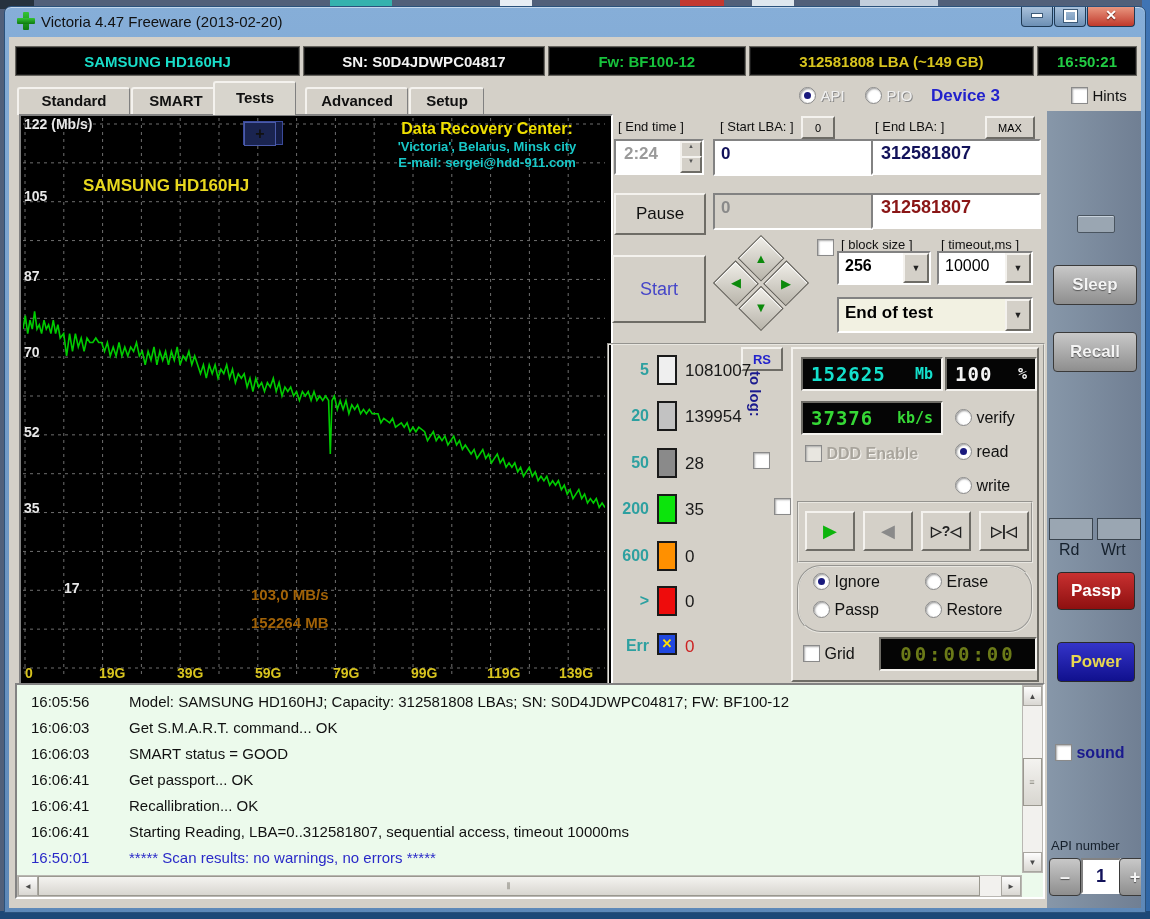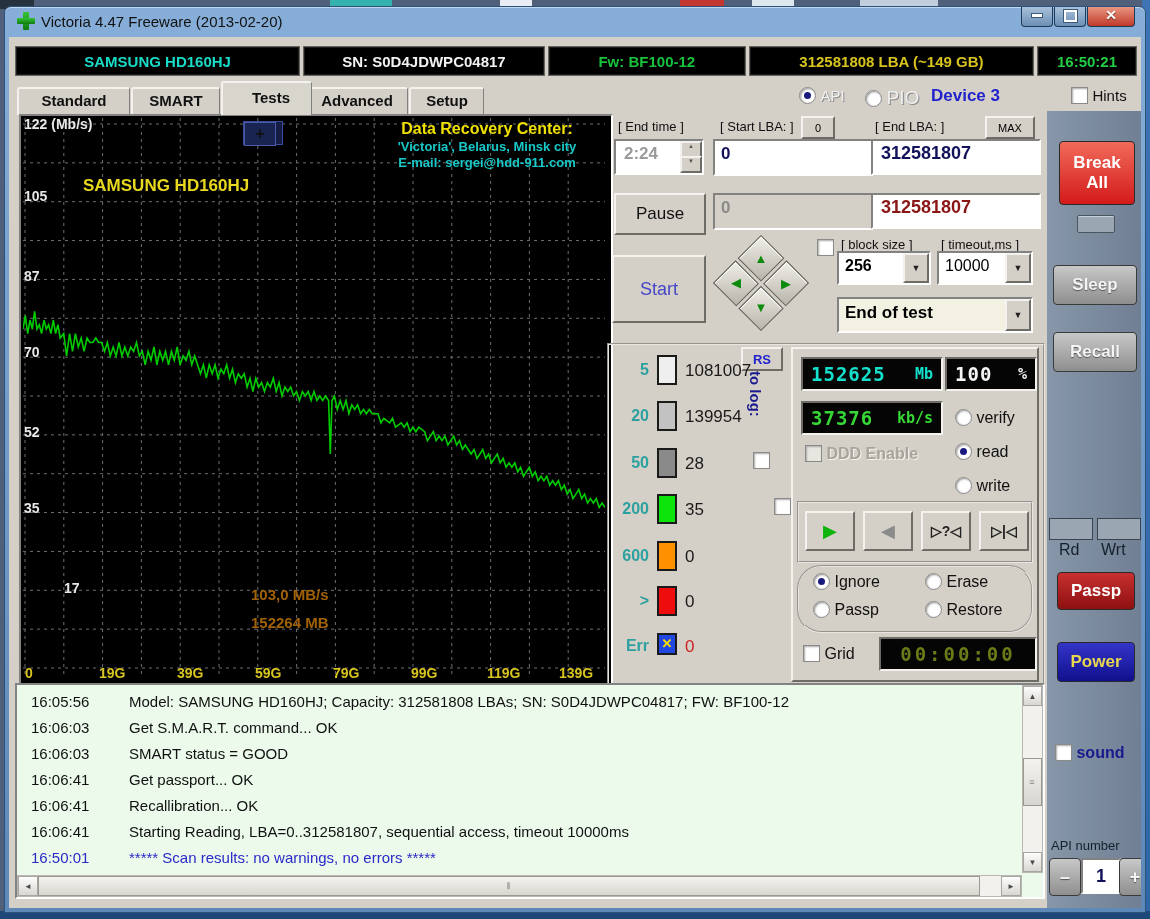--- a/index.html
+++ b/index.html
@@ -138,26 +138,26 @@
         <div class="infocell" style="flex:2.6;color:#19dcc8;">SAMSUNG HD160HJ</div>
         <div class="infocell" style="flex:2.2;color:#f2f2f2;">SN: S0D4JDWPC04817</div>
         <div class="infocell" style="flex:1.8;color:#17c23c;">Fw: BF100-12</div>
         <div class="infocell" style="flex:2.6;color:#d8c41e;">312581808 LBA (~149 GB)</div>
         <div class="infocell" style="flex:0.9;color:#22cc44;">16:50:21</div>
       </div>
 
       
       <div class="tab" style="left:8px;top:50px;width:110px;">Standard</div>
       <div class="tab" style="left:122px;top:50px;width:86px;">SMART</div>
-      <div class="tab active" style="left:212px;top:44px;width:80px;line-height:30px;padding-left:8px;">Tests</div>
+      <div class="tab active" style="left:204px;top:44px;width:80px;line-height:30px;">Tests</div>
       <div class="tab" style="left:296px;top:50px;width:100px;">Advanced</div>
       <div class="tab" style="left:400px;top:50px;width:72px;">Setup</div>
 
       <span class="abs" style="left:790px;top:50px;"><span class="radio on"></span> <span style="font-size:15px;color:#efefef;text-shadow:1px 1px 0 #8a8a8a;">API</span></span>
-      <span class="abs" style="left:856px;top:50px;"><span class="radio"></span> <span style="font-size:19px;color:#efefef;text-shadow:1px 1px 0 #8a8a8a;">PIO</span></span>
+      <span class="abs" style="left:856px;top:50px;"><span class="radio"></span> <span style="font-size:15px;color:#efefef;text-shadow:1px 1px 0 #8a8a8a;">PIO</span></span>
       <span class="abs" style="left:922px;top:49px;font-size:17px;font-weight:bold;color:#2222cc;">Device 3</span>
       <span class="abs" style="left:1062px;top:50px;white-space:nowrap;"><span class="checkbox"></span> <span style="font-size:15px;color:#111;">Hints</span></span>
 
       
       <div class="graph">
         <svg id="graph-svg" width="582" height="560" style="position:absolute;left:2px;top:2px;">
             <line x1="0" x2="582" y1="6" y2="6" stroke="#6f6f6f" stroke-width="1" stroke-dasharray="3,4"></line>
             <line x1="0" x2="582" y1="44.857142857142854" y2="44.857142857142854" stroke="#6f6f6f" stroke-width="1" stroke-dasharray="3,4"></line>
             <line x1="0" x2="582" y1="83.71428571428571" y2="83.71428571428571" stroke="#6f6f6f" stroke-width="1" stroke-dasharray="3,4"></line>
             <line x1="0" x2="582" y1="122.57142857142857" y2="122.57142857142857" stroke="#6f6f6f" stroke-width="1" stroke-dasharray="3,4"></line>
@@ -348,24 +348,20 @@
 
           <span class="abs" style="left:10px;top:296px;white-space:nowrap;"><span class="checkbox"></span> <span class="rlabel">Grid</span></span>
           <div class="lcd" style="left:86px;top:288px;width:138px;height:30px;color:#6b7a18;justify-content:center;">
             <span class="big" style="letter-spacing:3px;">00:00:00</span>
           </div>
         </div>
       </div>
 
       
       <div class="strip">
-        <div class="bigbtn" style="left:12px;top:30px;width:74px;height:62px;background:linear-gradient(#f06a5a,#d41a1a);color:#fff;font-size:17px;line-height:1.15;flex-direction:column;">
-          <span>Break</span>
-          <span>All</span>
-        </div>
         <div class="abs" style="left:30px;top:104px;width:36px;height:16px;background:#9aa6b2;border:1px solid #4a5560;border-radius:2px;box-shadow:inset 0 1px 0 #c8d2dc;"></div>
         <div class="graybtn" style="left:6px;top:154px;width:82px;height:38px;">Sleep</div>
         <div class="graybtn" style="left:6px;top:221px;width:82px;height:38px;">Recall</div>
         <div class="abs" style="left:2px;top:407px;width:42px;height:20px;background:#9aa6b2;border:1px solid #3a444e;"></div>
         <div class="abs" style="left:50px;top:407px;width:42px;height:20px;background:#9aa6b2;border:1px solid #3a444e;"></div>
         <span class="abs" style="left:12px;top:430px;font-size:16px;color:#15202c;">Rd</span>
         <span class="abs" style="left:54px;top:430px;font-size:16px;color:#15202c;">Wrt</span>
         <div class="bigbtn" style="left:10px;top:461px;width:76px;height:36px;background:linear-gradient(#c83030,#8e1010);color:#fff;font-size:17px;">Passp</div>
         <div class="bigbtn" style="left:10px;top:531px;width:76px;height:38px;background:linear-gradient(#3434c8,#10108e);color:#e8d850;font-size:17px;">Power</div>
         <span class="abs" style="left:8px;top:633px;white-space:nowrap;"><span class="checkbox"></span> <span style="font-size:16px;font-weight:bold;color:#1a1a8e;">sound</span></span>

